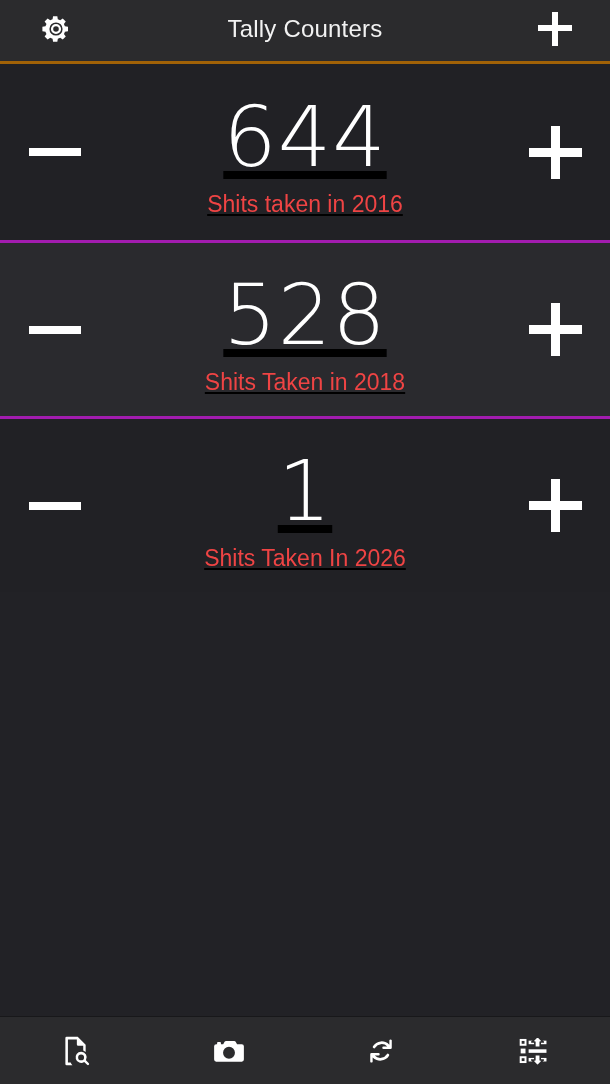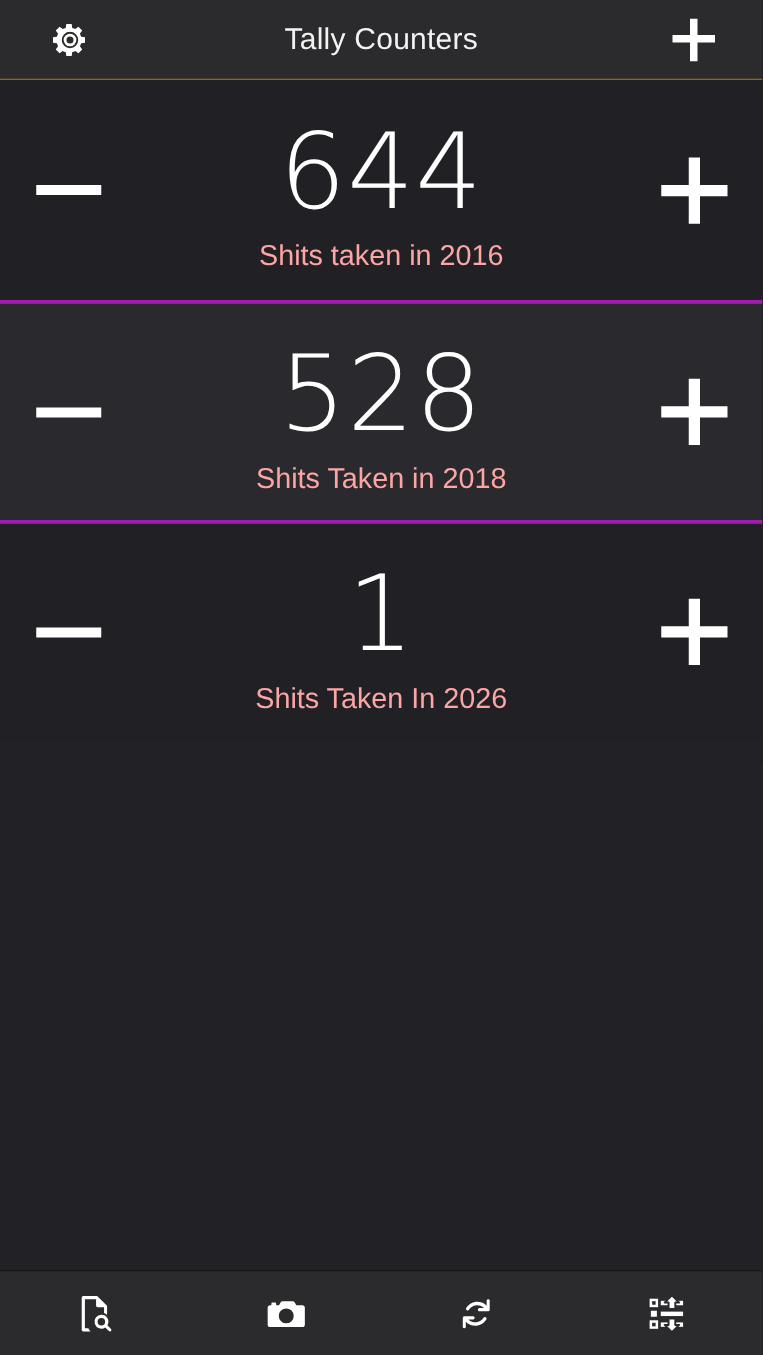--- a/index.html
+++ b/index.html
@@ -17,22 +17,22 @@
     display:flex; flex-direction:column;
     background:#222226;
   }
 
   
   .header {
     position:relative;
     flex:0 0 64px;
     height:64px;
     background:#2b2b2d;
-    border-bottom:1px solid #a16207;
-    display:flex; align-items:center;
+    border-bottom:3px solid #a16207;
+    display:flex; align-items:flex-end;
   }
   .hdr-left, .hdr-right {
     width:120px; height:64px;
     display:flex; align-items:center;
     flex:0 0 120px;
   }
   .hdr-left { justify-content:flex-start; padding-left:40px; }
   .hdr-right { justify-content:flex-end; padding-right:38px; }
   .hdr-title {
     flex:1 1 auto;
@@ -57,20 +57,21 @@
   .hdr-plus::after  { top:0; left:14px; width:6px; height:34px; }
 
   
   .list { flex:1 1 auto; display:flex; flex-direction:column; background:#222226; }
 
   .row {
     position:relative;
     height:176px;
     display:flex; align-items:center;
     flex:0 0 176px;
+    text-decoration:underline;
   }
   .row.dark  { background:#212125; }
   .row.light { background:#2a2a2e; }
   .row + .row { border-top:3px solid #a21caf; }
 
   .btn-dec, .btn-inc {
     flex:0 0 110px;
     height:176px;
     display:flex; align-items:center; justify-content:center;
     cursor:pointer;
@@ -101,21 +102,21 @@
   }
   .count {
     color:#ffffff;
     font-size:84px;
     font-weight:300;
     line-height:90px;
     letter-spacing:1px;
     font-family:"DejaVu Sans", sans-serif;
   }
   .count-label {
-    color:#fca5a5;
+    color:#ef4444;
     font-size:23px;
     font-weight:400;
     line-height:28px;
     margin-top:8px;
     white-space:nowrap;
   }
 
   .spacer { flex:1 1 auto; background:#222226; }
 
   

